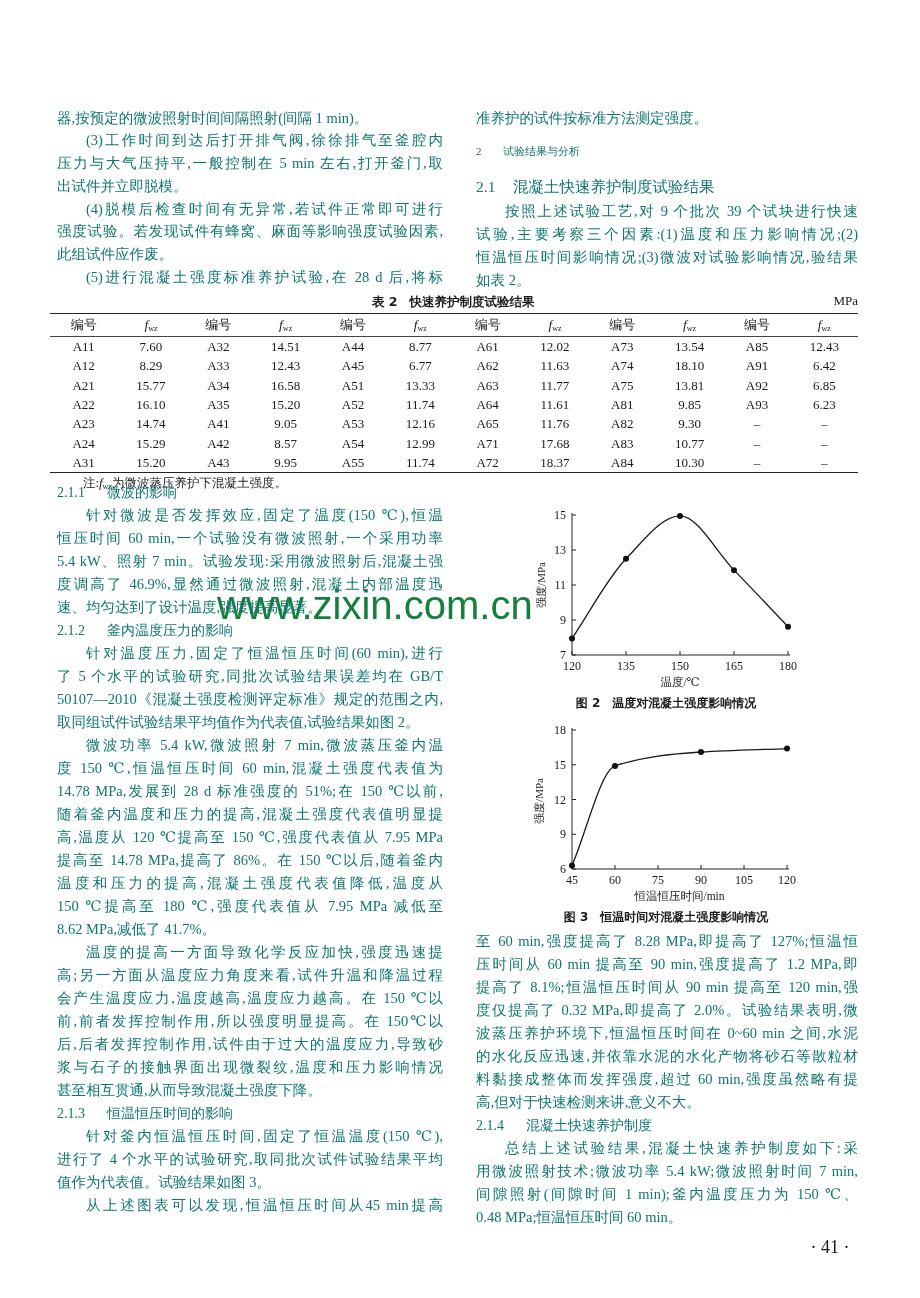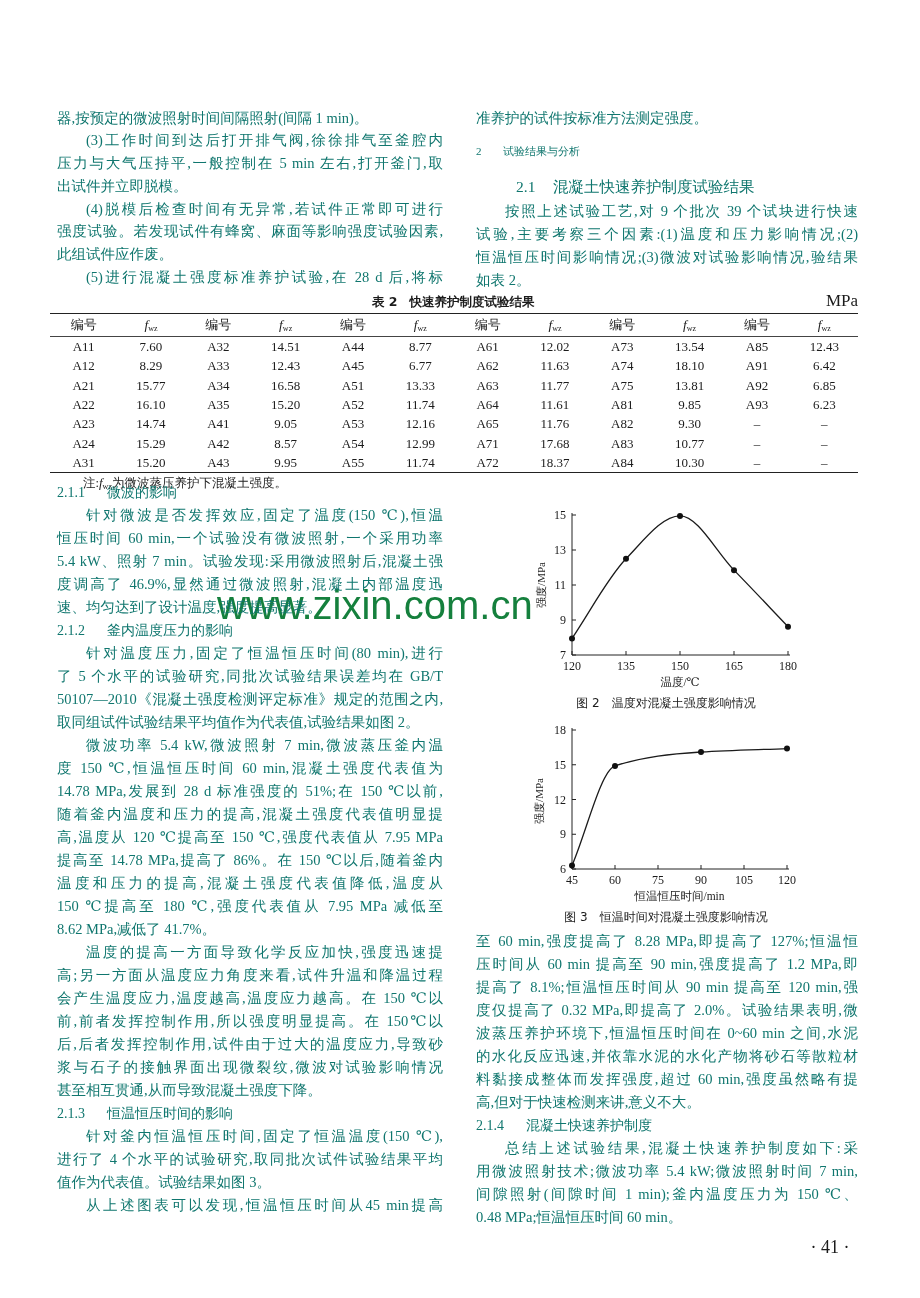--- a/index.html
+++ b/index.html
@@ -23,33 +23,33 @@
   #left-bottom { left: 57px;  top: 481px; width: 386px; --lh: 23px; }
   #right-bottom{ left: 476px; top: 929.5px; width: 382px; --lh: 23px; }
   .ln { height: var(--lh); line-height: var(--lh); text-align: left; overflow: visible; }
   .ln.ind { padding-left: 2em; }
   .ln.j { text-align: justify; text-align-last: justify; }
   .hd { white-space: nowrap; }
   .hd .hn { display: inline-block; }
   .hd.h2 { font-size: 11px; line-height: 36px; height: 36px; margin-top: 4px; }
   .hd.h2 .hn { width: 27px; }
   .hd.h3 { font-size: 15.5px; line-height: 26px; height: 26px; margin-top: 5px; }
-  .hd.h3 .hn { width: 37px; margin-left: 40px; }
+  .hd.h3 .hn { width: 37px; }
   .hd.h4 { font-size: 14px; line-height: var(--lh); height: var(--lh); }
   .hd.h4 .hn { width: 50px; }
 
   .table-caption {
     position: absolute; left: 372px; top: 293px; z-index: 1;
     font-family: "DejaVu Sans", "Liberation Sans", sans-serif;
     font-size: 12.5px; font-weight: bold; line-height: 18px; white-space: nowrap;
   }
   .table-caption .cap-label { margin-right: 12px; }
   .table-unit {
     position: absolute; right: 62px; top: 292px; z-index: 1;
-    font-size: 17px; line-height: 18px; text-align: center;
+    font-size: 13px; line-height: 18px; text-align: center;
   }
   #results-table {
     position: absolute; left: 50px; top: 313px; width: 808px; z-index: 1;
     border-collapse: collapse; table-layout: fixed;
     font-family: "Liberation Serif", "DejaVu Serif", serif; font-size: 13px;
     border-top: 1.6px solid #222; border-bottom: 1.6px solid #222;
   }
   #results-table th {
     height: 22px; padding: 0; font-weight: normal; text-align: center;
     border-bottom: 0.8px solid #444;
@@ -64,21 +64,21 @@
   .table-note i { font-size: 13px; }
   .table-note sub { font-size: 8px; vertical-align: -2px; }
 
   svg.fig { position: absolute; z-index: 1; overflow: visible; }
   #fig2 { left: 520px; top: 500px; width: 320px; height: 195px; }
   #fig3 { left: 520px; top: 715px; width: 320px; height: 192px; }
   svg.fig text { font-family: "Liberation Serif", "DejaVu Serif", serif; fill: #1b1b1b; }
   .fig-caption {
     position: absolute; left: 506px; width: 320px; z-index: 1; text-align: center;
     font-family: "DejaVu Sans", "Liberation Sans", sans-serif;
-    font-size: 12px; font-weight: normal; line-height: 16px; white-space: nowrap;
+    font-size: 12px; font-weight: bold; line-height: 16px; white-space: nowrap;
   }
   .fig-caption .cap-label { margin-right: 12px; }
   #fig2-caption { top: 695px; }
   #fig3-caption { top: 909px; }
   .page-number {
     position: absolute; left: 800px; width: 60px; top: 1238px; z-index: 1;
     text-align: center; font-size: 18px; line-height: 18px;
   }
 </style>
 </head>
@@ -252,21 +252,21 @@
       <div class="hd h4"><span class="hn">2.1.1</span><span class="ht">微波的影响</span></div>
       <div class="para">
         <div class="ln ind j">针对微波是否发挥效应,固定了温度(150 ℃),恒温</div>
         <div class="ln j">恒压时间 60 min,一个试验没有微波照射,一个采用功率</div>
         <div class="ln j">5.4 kW、照射 7 min。试验发现:采用微波照射后,混凝土强</div>
         <div class="ln j">度调高了 46.9%,显然通过微波照射,混凝土内部温度迅</div>
         <div class="ln">速、均匀达到了设计温度,强度提高显著。</div>
       </div>
       <div class="hd h4"><span class="hn">2.1.2</span><span class="ht">釜内温度压力的影响</span></div>
       <div class="para">
-        <div class="ln ind j">针对温度压力,固定了恒温恒压时间(80 min),进行</div>
+        <div class="ln ind j">针对温度压力,固定了恒温恒压时间(60 min),进行</div>
         <div class="ln j">了 5 个水平的试验研究,同批次试验结果误差均在 GB/T</div>
         <div class="ln j">50107—2010《混凝土强度检测评定标准》规定的范围之内,</div>
         <div class="ln">取同组试件试验结果平均值作为代表值,试验结果如图 2。</div>
       </div>
       <div class="para">
         <div class="ln ind j">微波功率 5.4 kW,微波照射 7 min,微波蒸压釜内温</div>
         <div class="ln j">度 150 ℃,恒温恒压时间 60 min,混凝土强度代表值为</div>
         <div class="ln j">14.78 MPa,发展到 28 d 标准强度的 51%;在 150 ℃以前,</div>
         <div class="ln j">随着釜内温度和压力的提高,混凝土强度代表值明显提</div>
         <div class="ln j">高,温度从 120 ℃提高至 150 ℃,强度代表值从 7.95 MPa</div>
@@ -274,21 +274,21 @@
         <div class="ln j">温度和压力的提高,混凝土强度代表值降低,温度从</div>
         <div class="ln j">150 ℃提高至 180 ℃,强度代表值从 7.95 MPa 减低至</div>
         <div class="ln">8.62 MPa,减低了 41.7%。</div>
       </div>
       <div class="para">
         <div class="ln ind j">温度的提高一方面导致化学反应加快,强度迅速提</div>
         <div class="ln j">高;另一方面从温度应力角度来看,试件升温和降温过程</div>
         <div class="ln j">会产生温度应力,温度越高,温度应力越高。在 150 ℃以</div>
         <div class="ln j">前,前者发挥控制作用,所以强度明显提高。在 150℃以</div>
         <div class="ln j">后,后者发挥控制作用,试件由于过大的温度应力,导致砂</div>
-        <div class="ln j">浆与石子的接触界面出现微裂纹,微波对试验影响情况</div>
+        <div class="ln j">浆与石子的接触界面出现微裂纹,温度和压力影响情况</div>
         <div class="ln">甚至相互贯通,从而导致混凝土强度下降。</div>
       </div>
       <div class="hd h4"><span class="hn">2.1.3</span><span class="ht">恒温恒压时间的影响</span></div>
       <div class="para">
         <div class="ln ind j">针对釜内恒温恒压时间,固定了恒温温度(150 ℃),</div>
         <div class="ln j">进行了 4 个水平的试验研究,取同批次试件试验结果平均</div>
         <div class="ln">值作为代表值。试验结果如图 3。</div>
       </div>
       <div class="para">
         <div class="ln ind j">从上述图表可以发现,恒温恒压时间从45 min提高</div>

